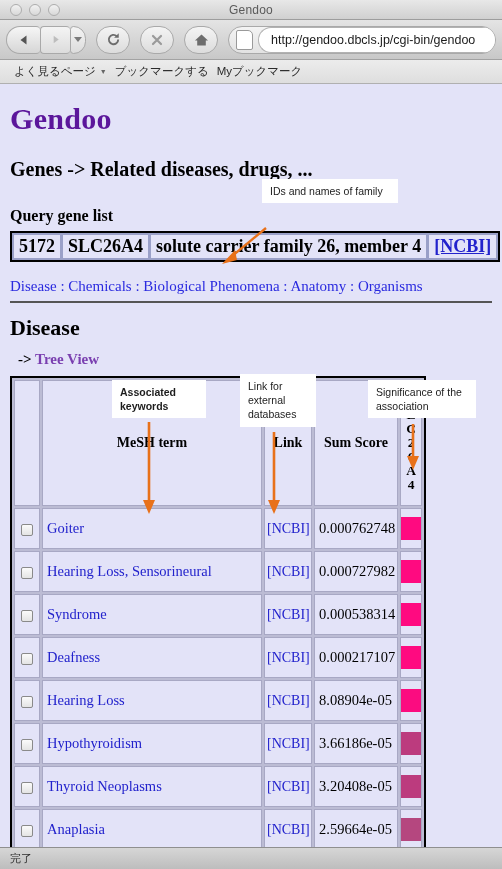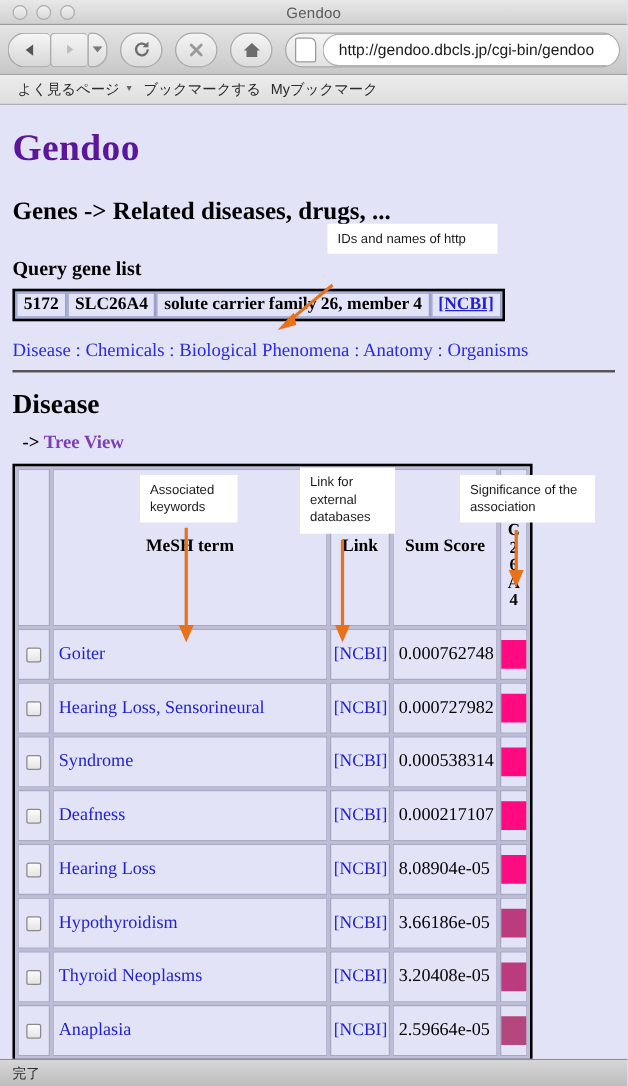--- a/index.html
+++ b/index.html
@@ -102,21 +102,21 @@
   }
 
   
   table.qgene {
     border-collapse:separate; border-spacing:1px;
     border:2px solid #000; margin:2px 0 0 2px;
     background:#9aa0c8;
   }
   table.qgene td {
     background:#e3e3f8; border:1px solid #9aa0c8;
-    font-size:14px; font-weight:bold; color:#000;
+    font-size:18px; font-weight:bold; color:#000;
     padding:1px 5px; white-space:nowrap;
   }
   table.qgene td.ncbi a { color:#2222cc; }
 
   .navlinks {
     margin:16px 0 0 2px; font-size:15px; color:#2a2adf;
   }
   .navlinks a { color:#2a2adf; text-decoration:none; }
   .navlinks .sep { color:#2a2adf; }
   hr.rule { border:none; border-top:2px solid #555; margin:6px 2px 0 2px; }
@@ -367,29 +367,29 @@
             <td class="link"><a href="#">[NCBI]</a></td>
             <td class="score">2.59664e-05</td>
             <td class="sig">
               <span class="sigbox" style="background: rgb(181, 71, 127);"></span>
             </td>
           </tr>
         </tbody>
     </table>
 
     
-    <div class="anno" style="left:262px; top:95px; width:136px;">IDs and names of http</div>
+    <div class="anno" style="left:262px; top:95px; width:136px;">IDs and names of family</div>
     <div class="arrow" style="left:218px; top:140px;">
       <svg width="52" height="42" viewBox="0 0 52 42">
         <line x1="48" y1="4" x2="13" y2="33" stroke="#e8711a" stroke-width="2.4"></line>
         <polygon points="4,40 17,26 19,36" fill="#e8711a"></polygon>
       </svg>
     </div>
 
-    <div class="anno" style="left:112px; top:296px; width:78px;">Associated keywords</div>
+    <div class="anno" style="left:112px; top:296px; width:94px;font-weight:bold;">Associated keywords</div>
     <div class="arrow" style="left:142px; top:338px;">
       <svg width="14" height="94" viewBox="0 0 14 94">
         <line x1="7" y1="0" x2="7" y2="80" stroke="#e8711a" stroke-width="2.6"></line>
         <polygon points="1,78 13,78 7,92" fill="#e8711a"></polygon>
       </svg>
     </div>
 
     <div class="anno" style="left:240px; top:290px; width:76px;">Link for external databases</div>
     <div class="arrow" style="left:267px; top:348px;">
       <svg width="14" height="84" viewBox="0 0 14 84">

